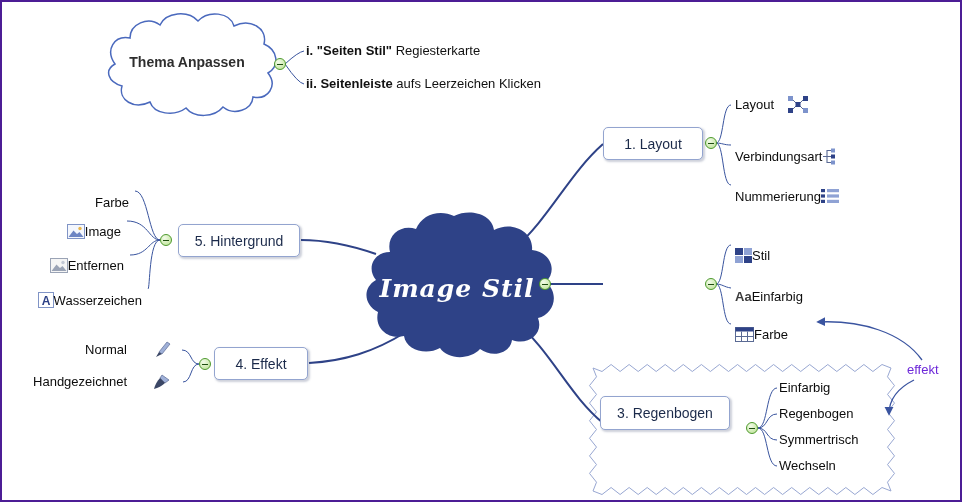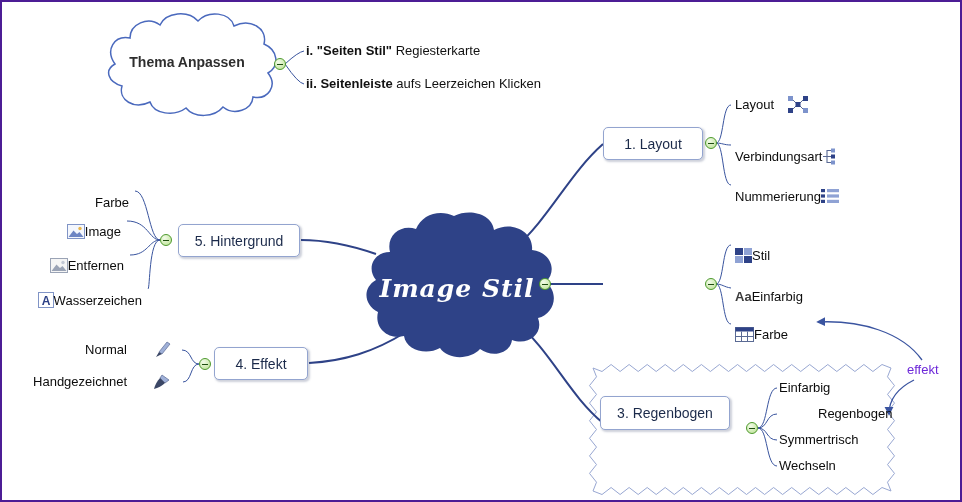--- a/index.html
+++ b/index.html
@@ -223,21 +223,21 @@
         <rect x="0.5" y="0.5" width="18" height="4" fill="#2e4287"></rect>
         <path d="M6.5,4.5 V14.5 M12.5,4.5 V14.5 M0.5,9.5 H18.5" stroke="#5a6a94" stroke-width="1"></path>
       </svg>
     </span>
     <span>Farbe</span>
   </div>
 
   <div class="item" style="left:777px; top:378px">
     <span>Einfarbig</span>
   </div>
-  <div class="item" style="left:816px; top:404px">
+  <div class="item" style="left:777px; top:404px">
     <span>Regenbogen</span>
   </div>
   <div class="item" style="left:777px; top:430px">
     <span>Symmertrisch</span>
   </div>
   <div class="item" style="left:777px; top:456px">
     <span>Wechseln</span>
   </div>
 
   <div class="item gap10" style="right:789px; top:339px">

